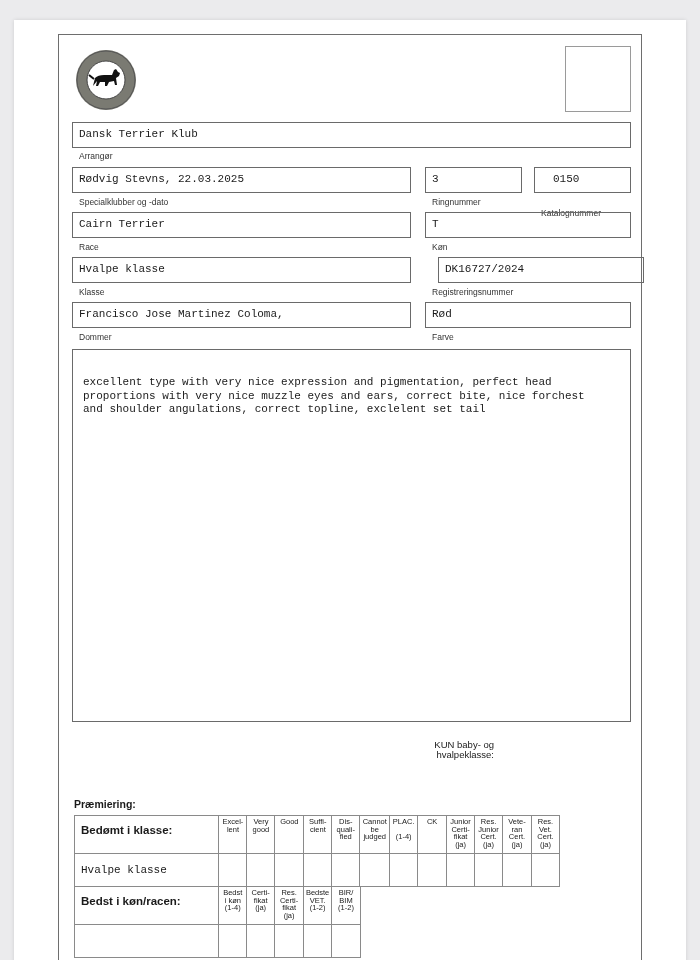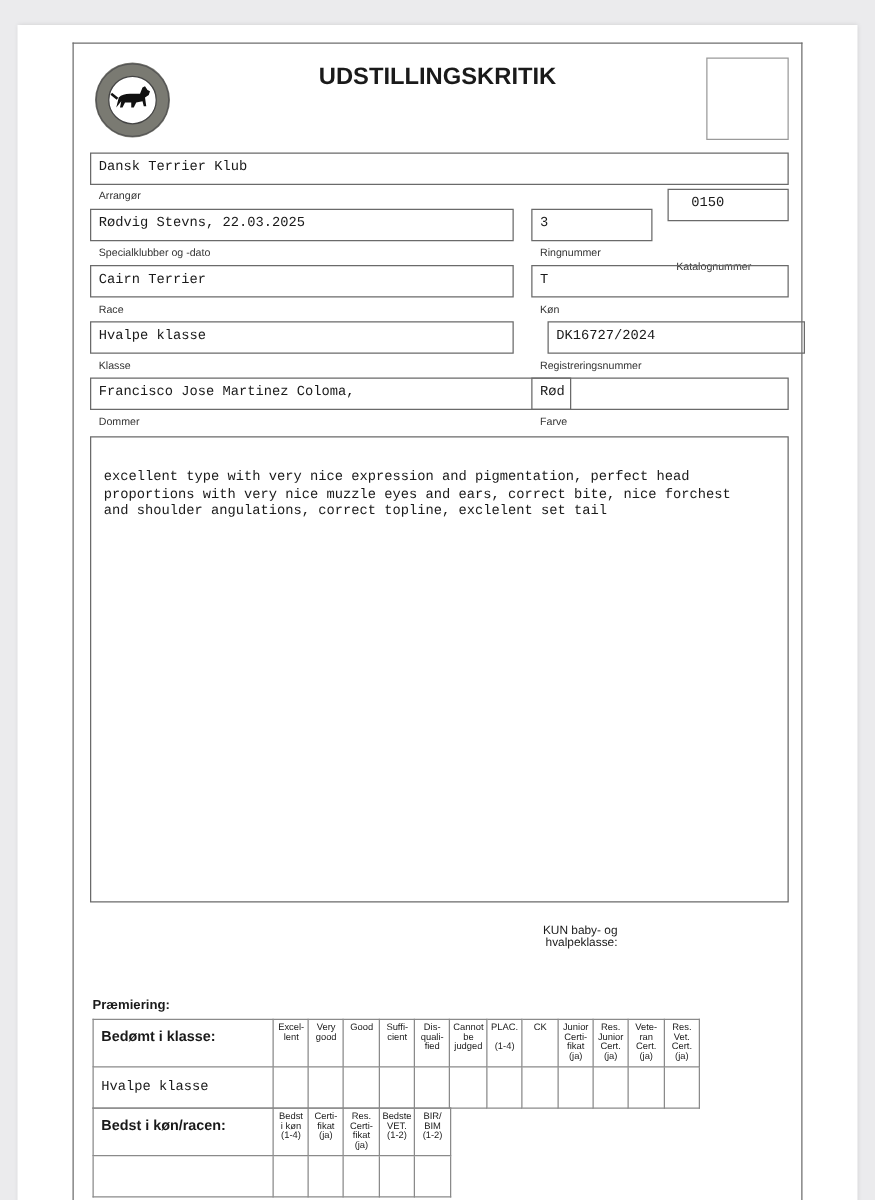--- a/index.html
+++ b/index.html
@@ -30,45 +30,44 @@
 
 <svg class="abs logo" viewBox="0 0 64 64">
   <circle cx="32" cy="32" r="30" fill="#7a7a72"></circle>
   <circle cx="32" cy="32" r="29" fill="none" stroke="#555" stroke-width="1"></circle>
   <circle cx="32" cy="32" r="19" fill="#ffffff" stroke="#444" stroke-width="1"></circle>
   <path d="M19 38 L21 30 Q24 27 30 27 L38 27 L40 22 L42 21 L44 24 L46 25 L45 28 L42 30 L43 37 L41 37 L40 33 L35 34 L33 38 L31 38 L31 34 L26 34 L24 38 L22 38 L23 33 Z" fill="#111"></path>
   <path d="M20 31 L15 27" stroke="#111" stroke-width="2"></path>
 </svg>
 
 <div class="abs title">
-  <div>UDSTILLINGSKRITIK</div>
 </div>
 <div class="abs stamp"></div>
 
 <div class="box" style="left:72px;top:122px;width:559px;">Dansk Terrier Klub</div>
 <div class="lbl" style="left:79px;top:151px;">Arrangør</div>
 
 <div class="box" style="left:72px;top:167px;width:339px;">Rødvig Stevns, 22.03.2025</div>
 <div class="lbl" style="left:79px;top:197px;">Specialklubber og -dato</div>
 <div class="box" style="left:425px;top:167px;width:97px;">3</div>
 <div class="lbl" style="left:432px;top:197px;">Ringnummer</div>
-<div class="box" style="left:534px;top:151px;width:97px;padding-left:18px;">0150</div>
+<div class="box" style="left:534px;top:167px;width:97px;padding-left:18px;">0150</div>
 <div class="lbl" style="left:541px;top:208px;">Katalognummer</div>
 
 <div class="box" style="left:72px;top:212px;width:339px;">Cairn Terrier</div>
 <div class="lbl" style="left:79px;top:242px;">Race</div>
 <div class="box" style="left:425px;top:212px;width:206px;">T</div>
 <div class="lbl" style="left:432px;top:242px;">Køn</div>
 
 <div class="box" style="left:72px;top:257px;width:339px;">Hvalpe klasse</div>
 <div class="lbl" style="left:79px;top:287px;">Klasse</div>
 <div class="box" style="left:438px;top:257px;width:206px;">DK16727/2024</div>
 <div class="lbl" style="left:432px;top:287px;">Registreringsnummer</div>
 
-<div class="box" style="left:72px;top:302px;width:385px;">Francisco Jose Martinez Coloma,</div>
+<div class="box" style="left:72px;top:302px;width:339px;">Francisco Jose Martinez Coloma,</div>
 <div class="lbl" style="left:79px;top:332px;">Dommer</div>
 <div class="box" style="left:425px;top:302px;width:206px;">Rød</div>
 <div class="lbl" style="left:432px;top:332px;">Farve</div>
 
 <div class="abs critique">excellent type with very nice expression and pigmentation, perfect head
 proportions with very nice muzzle eyes and ears, correct bite, nice forchest
 and shoulder angulations, correct topline, exclelent set tail</div>
 
 <div class="abs kun">KUN baby- og hvalpeklasse:</div>
 <table class="small" style="left:499px;top:734px;width:131px;">

